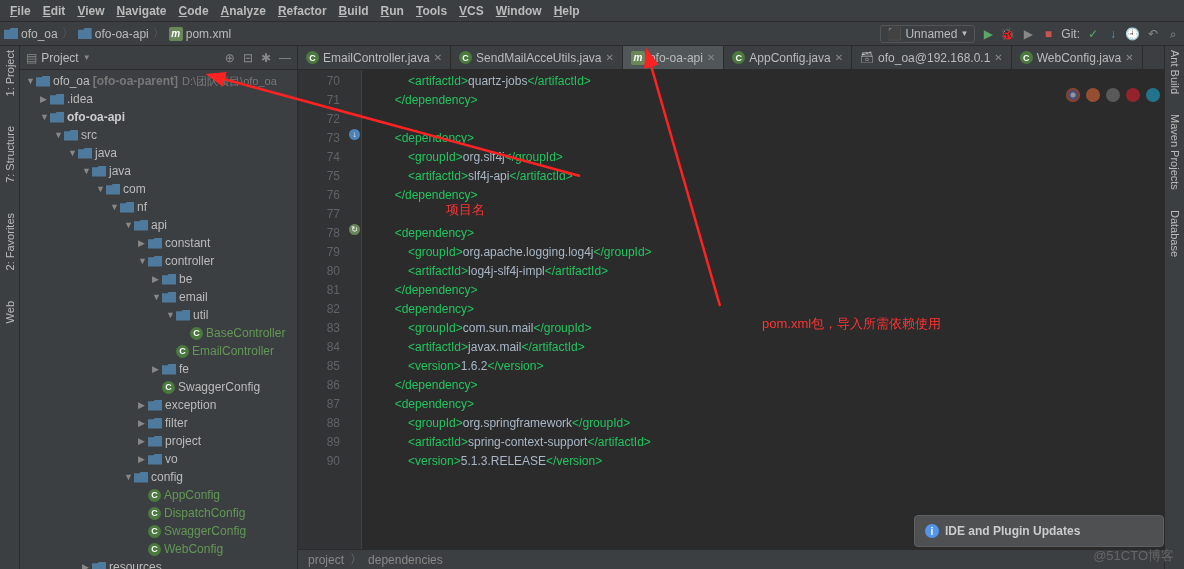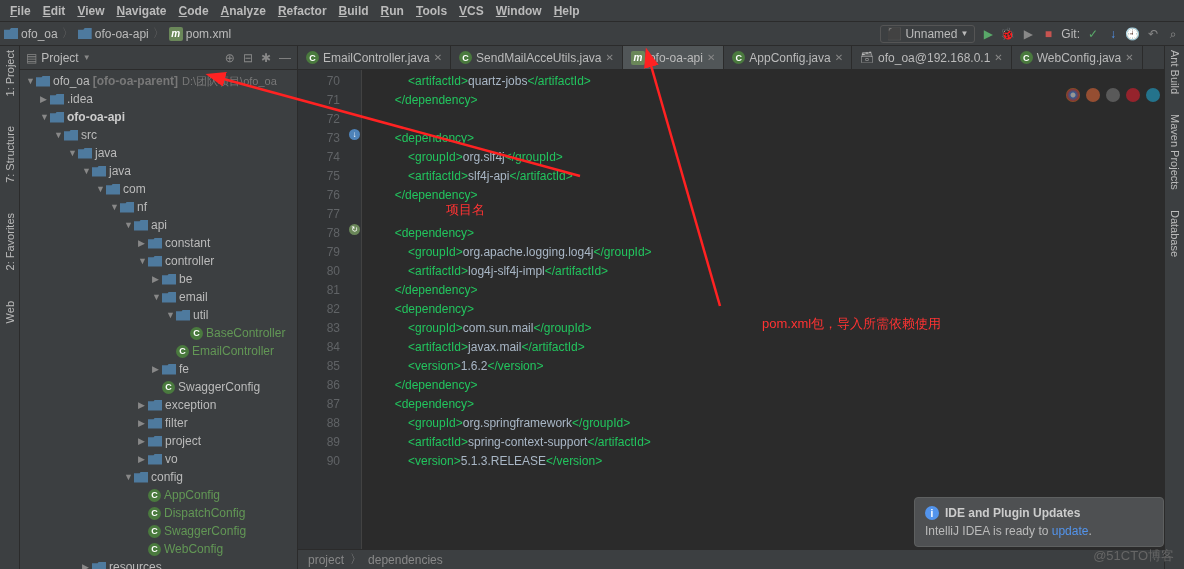--- a/index.html
+++ b/index.html
@@ -376,16 +376,15 @@
     </defs>
   <line x1="560" y1="130" x2="200" y2="32" stroke="#ff2222" stroke-width="2.5" marker-end="url(#ah)"></line>
   <line x1="700" y1="260" x2="630" y2="16" stroke="#ff2222" stroke-width="2.5" marker-end="url(#ah)"></line>
 </svg>
 
 <div class="notification">
   <div class="title">
       <span class="info-icon">i</span>
       <span>IDE and Plugin Updates</span>
     </div>
-  <div class="body"><span>IntelliJ IDEA is ready to </span><span class="link">update</span><span>.</span></div>
 </div>
 
 <div class="watermark">@51CTO博客</div>
 
 </body></html>

